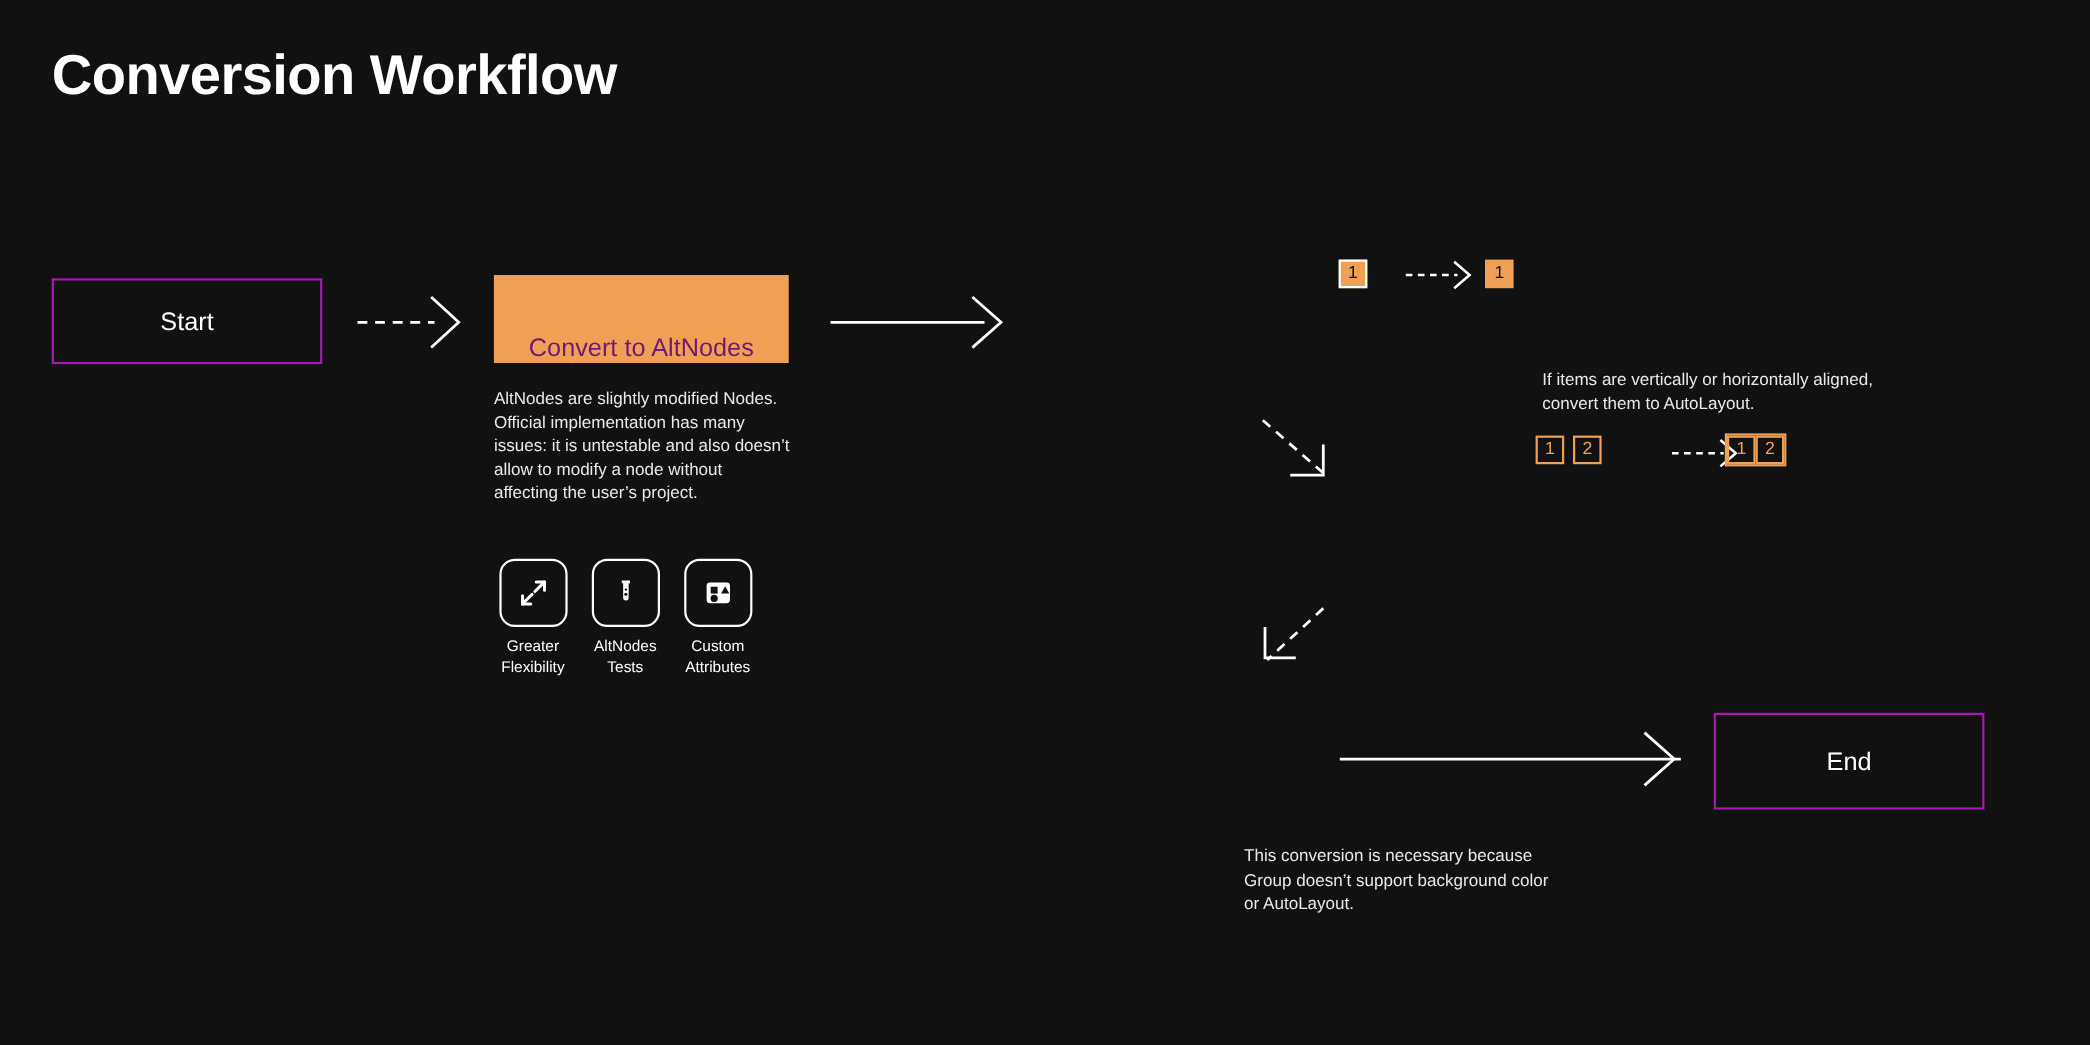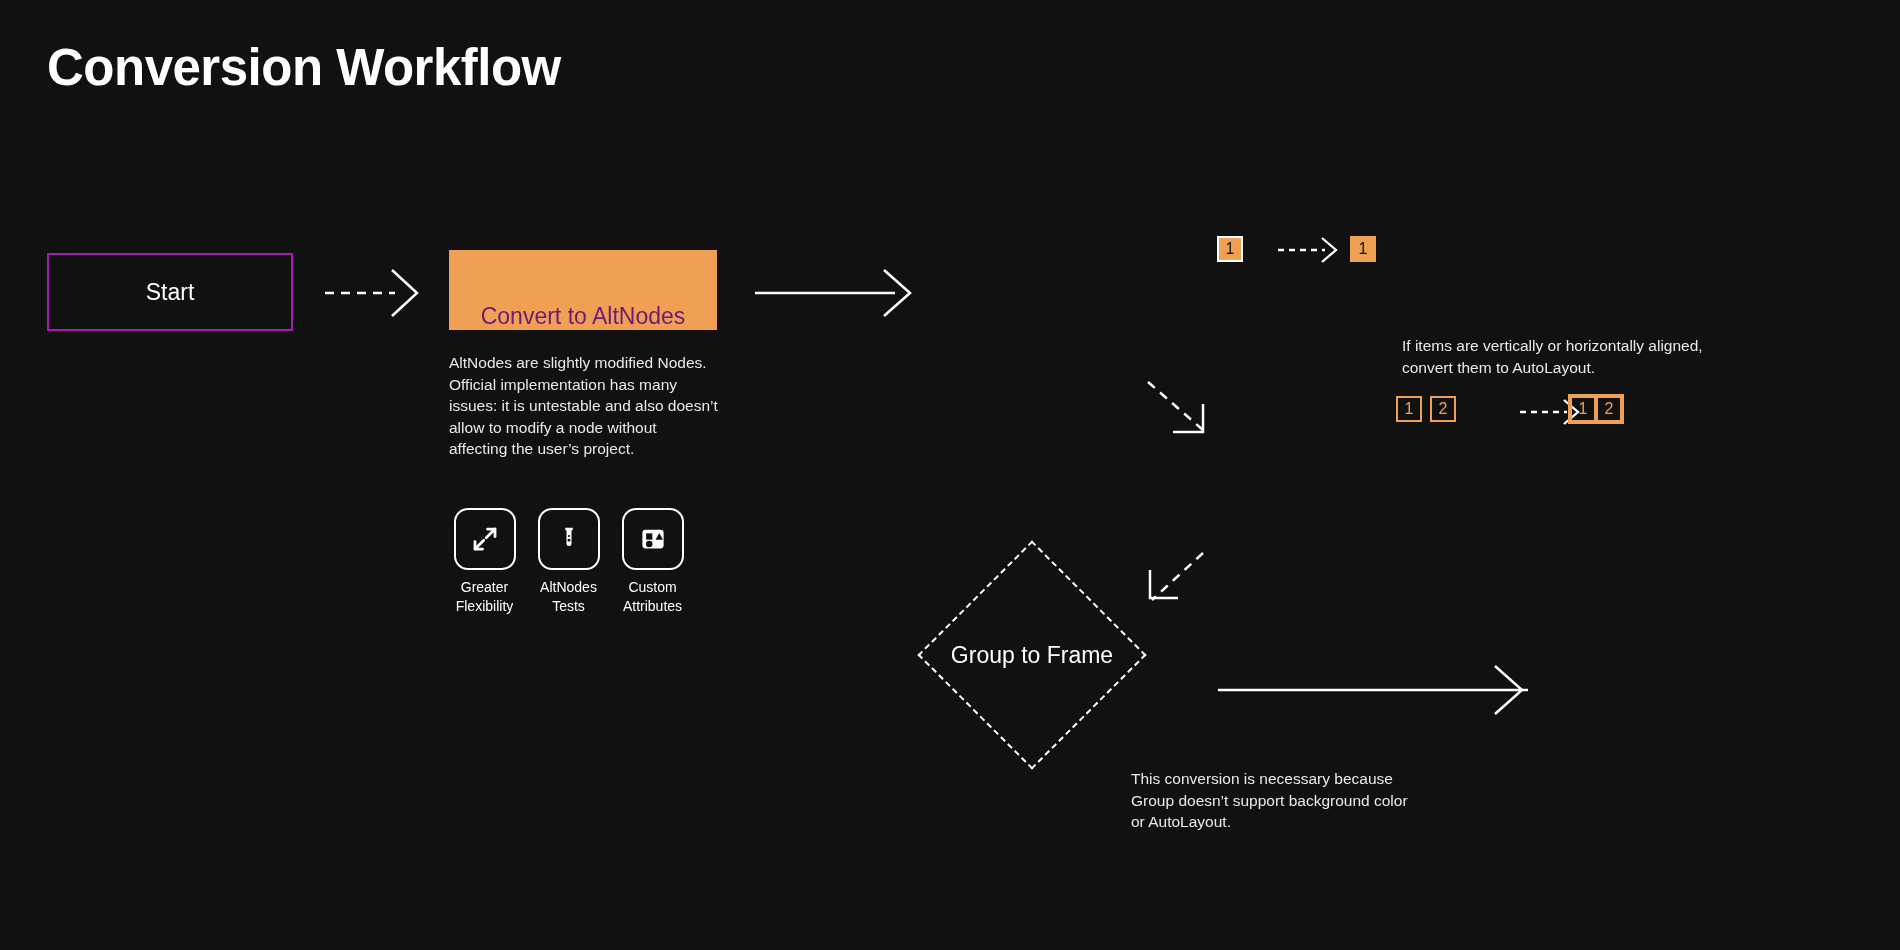--- a/index.html
+++ b/index.html
@@ -145,25 +145,24 @@
   <div class="rect-node" id="node-start">
     <span>Start</span>
   </div>
 
   <div class="rect-node-orange" id="node-convert">
     <span>Convert to AltNodes</span>
   </div>
 
 
 
-  <div class="diamond-wrap" id="diamond-group-to-frame">
-    <div class="diamond-shape"></div>
-    <div class="diamond-label">Group to Frame</div>
-  </div>
-
+
+  <div class="rect-node" id="node-end">
+    <span>End</span>
+  </div>
 
   <div class="note" id="note-altnodes">AltNodes are slightly modified Nodes. Official implementation has many issues: it is untestable and also doesn’t allow to modify a node without affecting the user’s project.</div>
   <div class="note" id="note-autolayout">If items are vertically or horizontally aligned, convert them to AutoLayout.</div>
   <div class="note" id="note-group">This conversion is necessary because Group doesn’t support background color or AutoLayout.</div>
 
   <div class="features">
 
     <div class="feature">
       <div class="feature-box">
         <svg width="30" height="30" viewBox="0 0 24 24" fill="none" stroke="#ffffff" stroke-width="2.2" stroke-linecap="round" stroke-linejoin="round">

